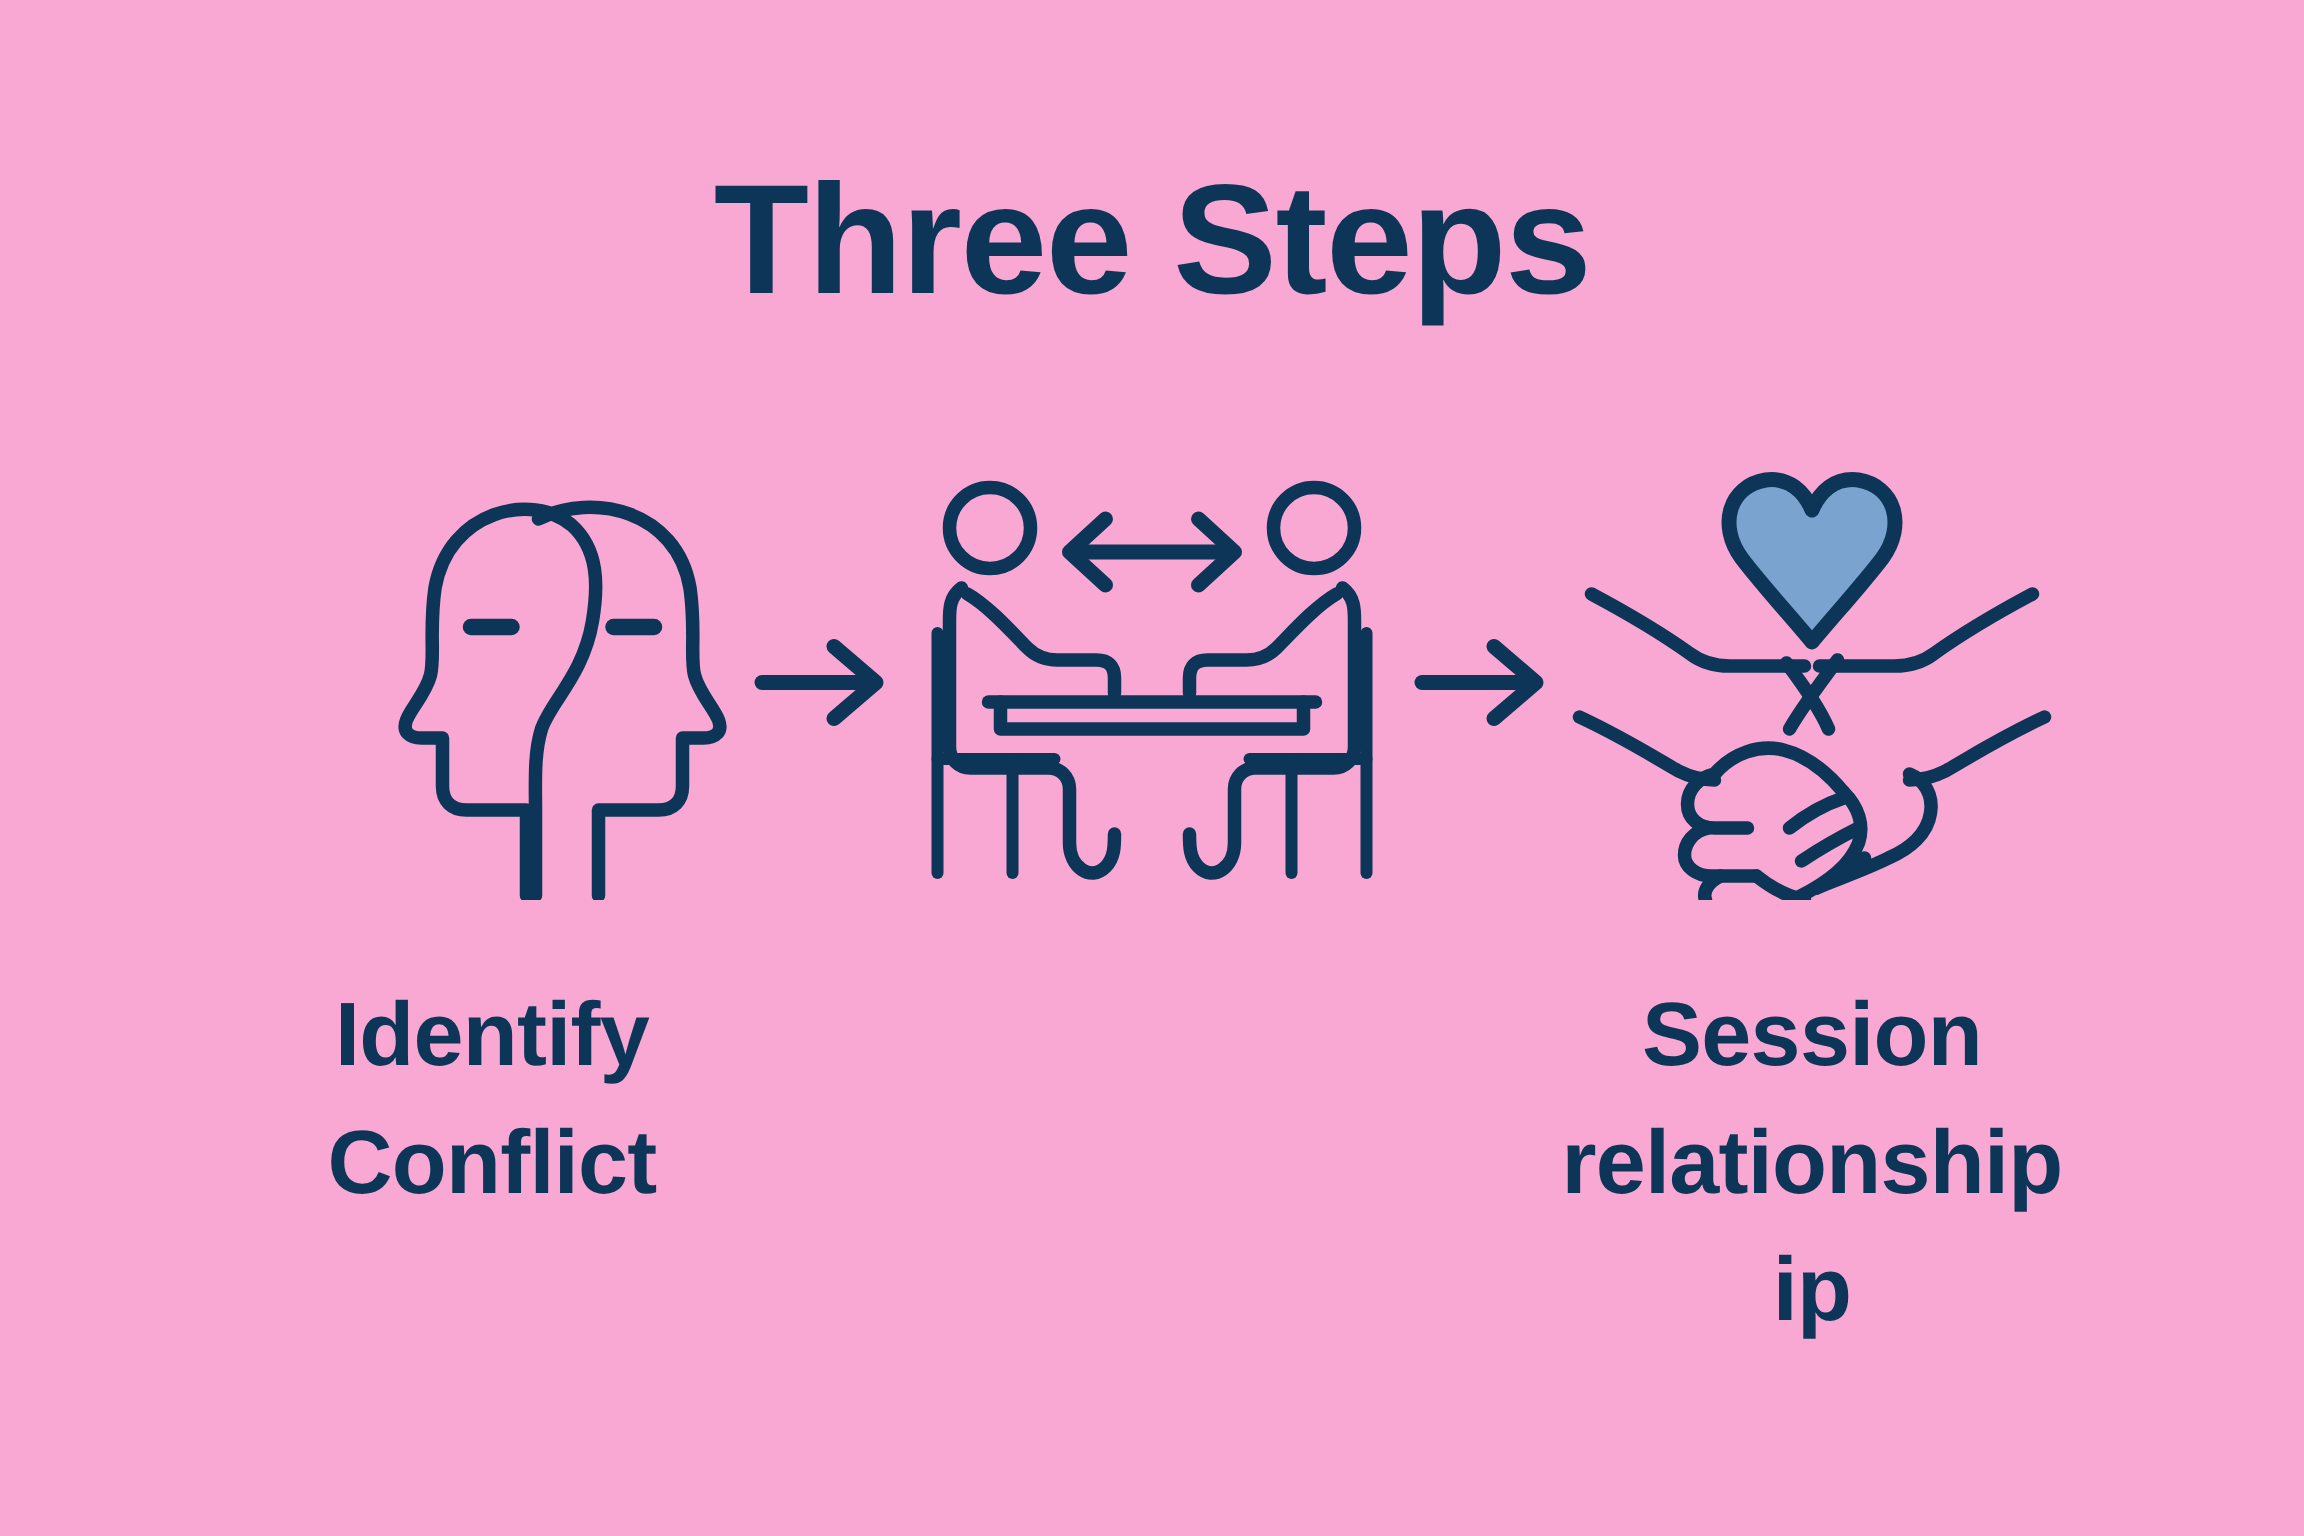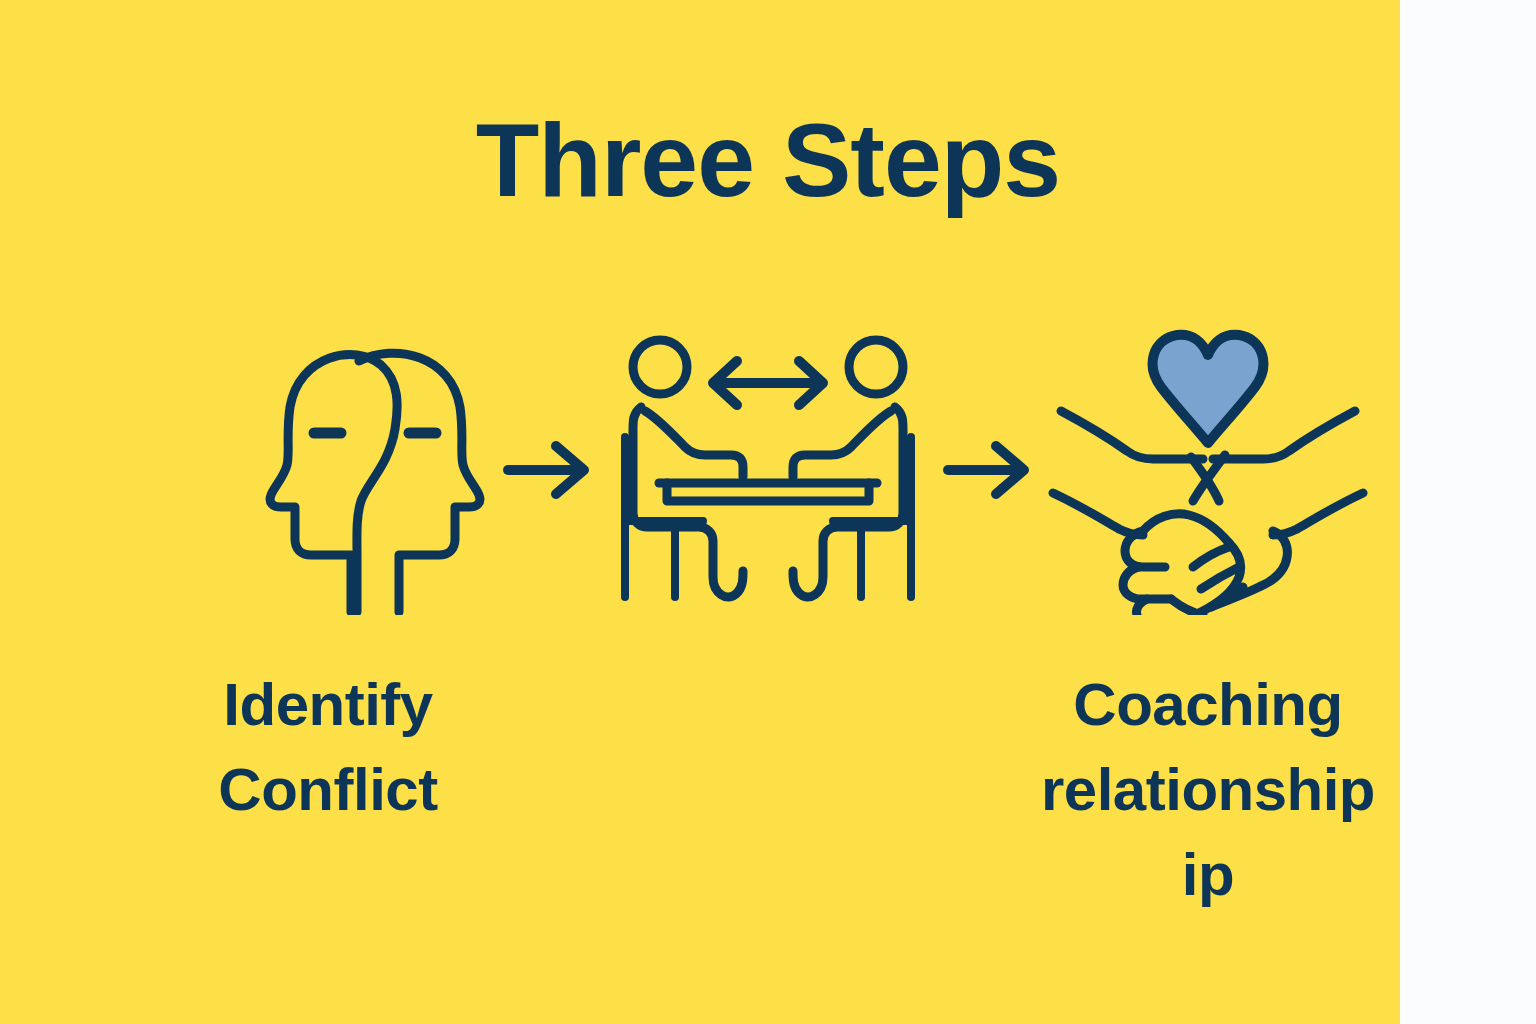--- a/index.html
+++ b/index.html
@@ -10,44 +10,44 @@
   body {
     width: 1536px;
     height: 1024px;
     background: #fbfcfd;
     font-family: "Liberation Sans", sans-serif;
     overflow: hidden;
   }
 
   #infographic {
     position: relative;
-    width: 1400px;
+    width: 1536px;
     height: 1024px;
-    background: #fde047;
+    background: #f9a8d4;
   }
 
   
   #title {
     position: absolute;
     top: 104px;
     left: 0;
     width: 1536px;
     text-align: center;
     font-size: 104px;
     line-height: 1.08;
     font-weight: bold;
     letter-spacing: -1px;
     color: #0d3557;
     white-space: nowrap;
   }
 
   
   #steps-row {
     position: absolute;
-    top: 320px;
+    top: 305px;
     left: 0;
     width: 1536px;
     height: 520px;
     display: flex;
     flex-direction: row;
     align-items: flex-start;
     justify-content: center;
   }
 
   .step {
@@ -298,18 +298,18 @@
           <path class="ln" d="M200 262
                               C 190 268, 178 276, 168 282"></path>
 
           <path class="ln" d="M186 218
                               C 196 228, 200 240, 196 252
                               C 190 268, 172 280, 156 288"></path>
           <path class="ln" d="M128 274
                               C 138 282, 150 288, 160 290"></path>
         </svg>
       </div>
-      <div class="step-label">Coaching
+      <div class="step-label">Session
 relationship ip</div>
     </div>
 
   </div>
 </div>
 
 </body></html>

